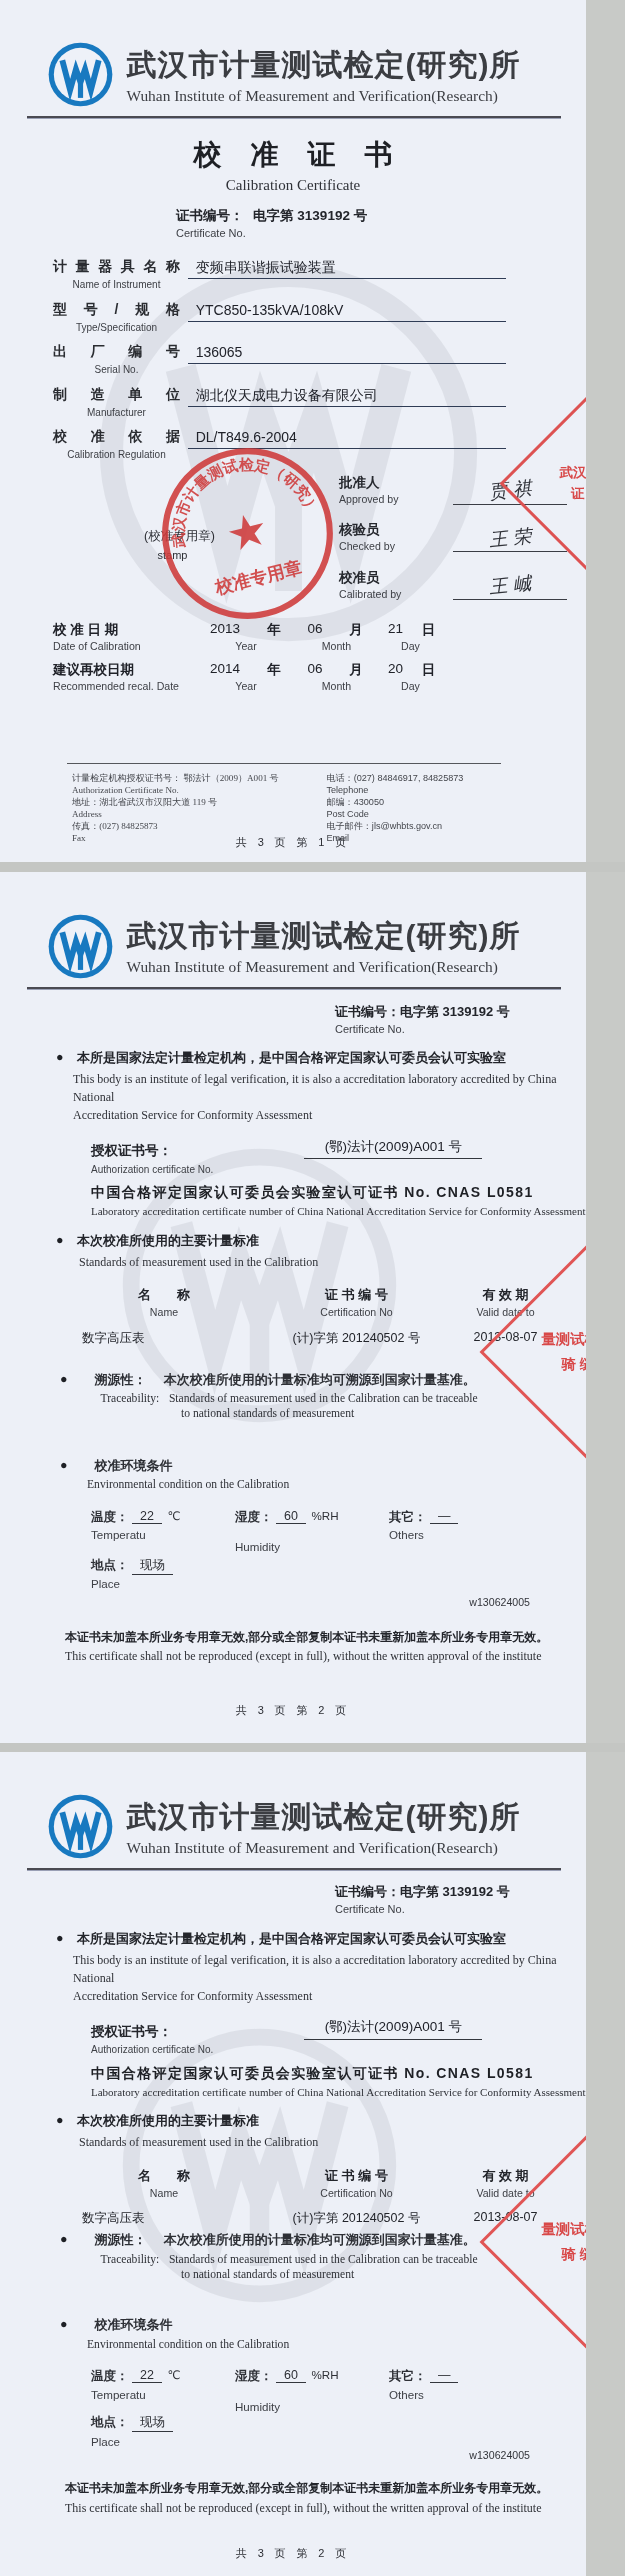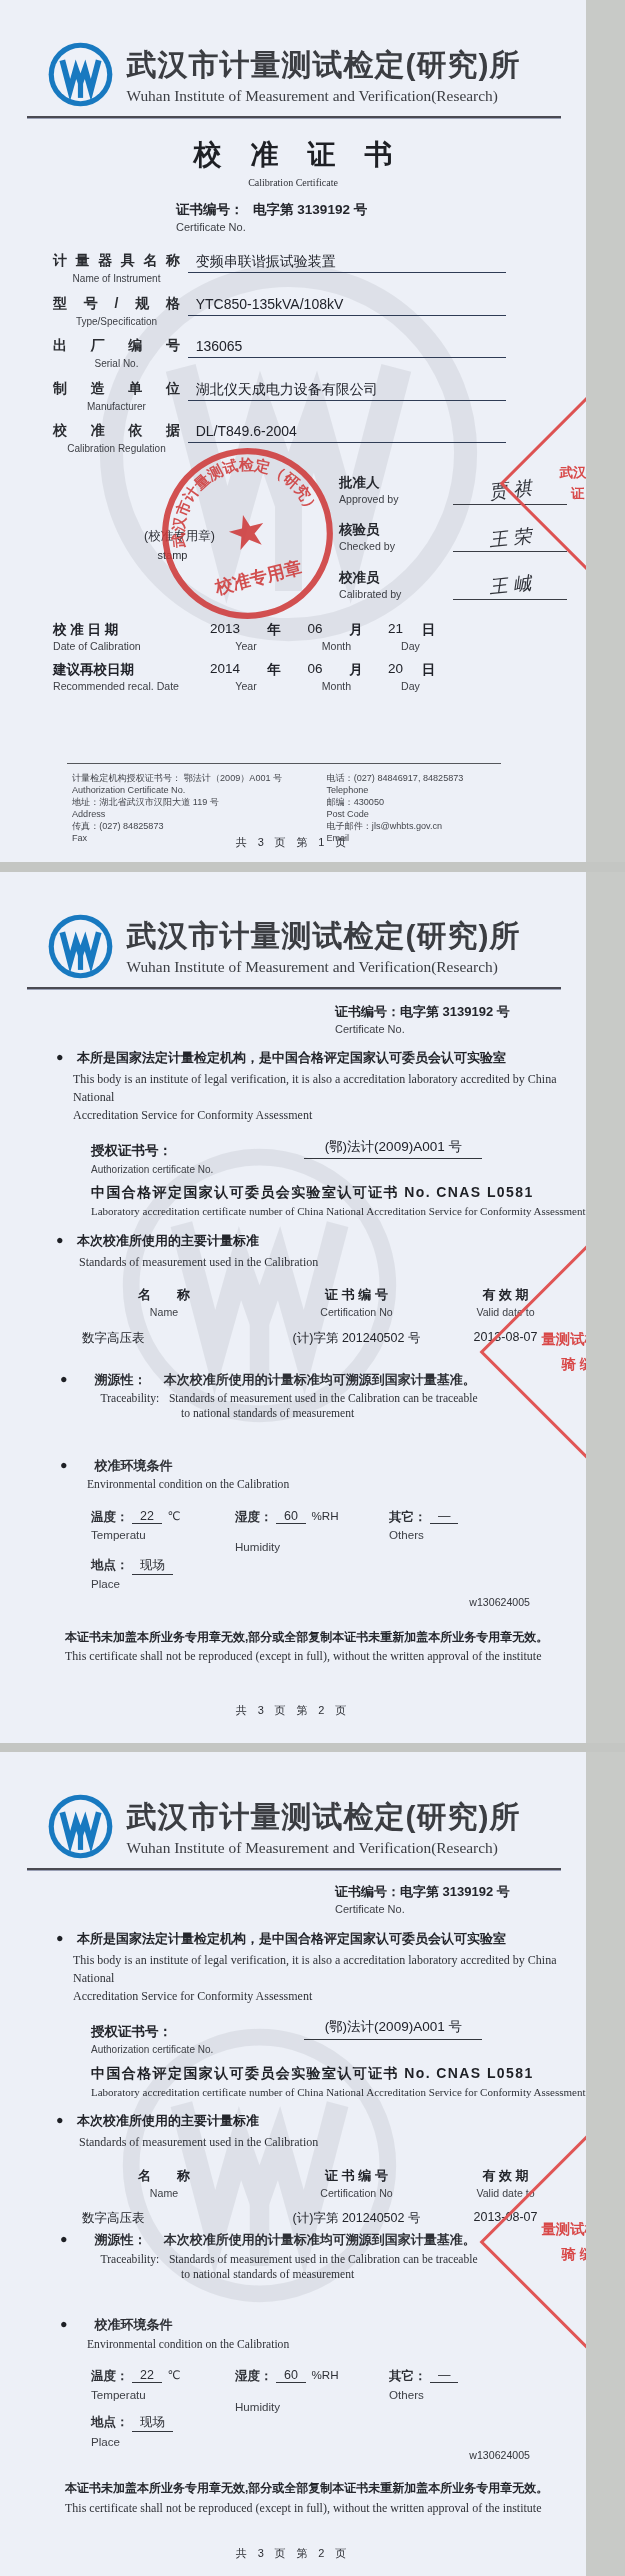--- a/index.html
+++ b/index.html
@@ -15,21 +15,21 @@
   
   .hdr { display:flex; align-items:center; padding:42px 19px 0 48px; gap:13.5px; position:relative; z-index:3; }
   .logo { width:65px; height:65px; flex:0 0 65px; }
   .hdr-cn { font-size:30px; font-weight:bold; letter-spacing:1px; color:#3b3d42; white-space:nowrap; }
   .hdr-en { font-family:"Liberation Serif","DejaVu Serif",serif; font-size:15.4px; color:#3b3d42; margin-top:1px; white-space:nowrap; }
   .hdr-rule { height:2.9px; background:#4a4a52; margin:8.7px 25px 0 27px; border-bottom:1px solid #9aa0b5; }
 
   
   .cert-title { text-align:center; margin-top:17.3px; }
   .cert-title span { font-size:28px; font-weight:bold; letter-spacing:29px; margin-right:-29px; color:#1e2025; }
-  .cert-title-en { text-align:center; font-family:"Liberation Serif","DejaVu Serif",serif; font-size:10px; margin-top:2.9px; color:#2a2c31; }
+  .cert-title-en { text-align:center; font-family:"Liberation Serif","DejaVu Serif",serif; font-size:15px; margin-top:2.9px; color:#2a2c31; }
   .certno { margin:13.5px 0 0 176px; font-size:13.5px; font-weight:bold; color:#23252b; }
   .certno .sp { margin-left:9.6px; }
   .certno-en { font-weight:normal; font-size:11px; color:#3e4046; margin-top:1.9px; }
 
   .fields { margin-top:19px; position:relative; z-index:2; }
   .frow { display:flex; margin:0 0 10.6px 53px; }
   .flabel { width:135px; flex:0 0 135px; }
   .flabel .cn { font-size:14px; font-weight:bold; color:#2a2c31; text-align:justify; text-align-last:justify; width:127px; }
   .flabel .en { font-size:10px; color:#3e4046; text-align:center; width:127px; margin-top:2.9px; }
   .fval { width:318px; border-bottom:1.4px solid #2f3c55; font-size:14px; padding:1px 3.9px 2.9px 7.7px; height:21px; color:#20222a; }
@@ -62,21 +62,21 @@
   .dline-en .de2 { width:83px; text-align:center; }
   .dline-en .de3 { width:65px; text-align:center; }
 
   .diamond { position:absolute; border:3.4px solid #dd5252; transform:rotate(45deg); z-index:4; }
   .p1-diamond { right:-62px; top:422px; width:123px; height:123px; }
   .diamond-inner { position:absolute; inset:0; display:flex; flex-direction:column; align-items:center; justify-content:center; gap:3.9px; transform:rotate(-45deg); color:#d84848; font-weight:bold; }
   .p1-diamond .diamond-inner { font-size:13.5px; }
 
   .footrule { position:absolute; left:67px; right:85px; top:763px; border-top:1.4px solid #55575c; }
   .footer { position:absolute; top:772px; left:72px; right:34px; display:flex; font-size:9.1px; color:#44464c; line-height:1.32; z-index:2; }
-  .fcol-l { width:53%; }
+  .fcol-l { width:53%;font-family:Liberation Serif, serif; }
   .fcol-r { width:47%; }
   .pageno { position:absolute; bottom:12.5px; left:0; right:0; text-align:center; font-size:11px; letter-spacing:3.9px; color:#2c2e34; z-index:3; }
 
   
   .certno2 { margin:12.5px 0 0 335px; font-size:13px; font-weight:bold; color:#23252b; position:relative; z-index:2; }
   .certno2 .certno-en { margin-top:1.9px; }
   .bullet-line { display:flex; margin:14.4px 0 0 56px; align-items:flex-start; position:relative; z-index:2; }
   .bullet { color:#1e2025; font-size:12.5px; margin-right:13.5px; line-height:1.4; }
   .bullet-cn { font-size:13px; font-weight:bold; color:#23252b; line-height:1.4; }
   .en-serif { font-family:"Liberation Serif","DejaVu Serif",serif; color:#2f3137; }

